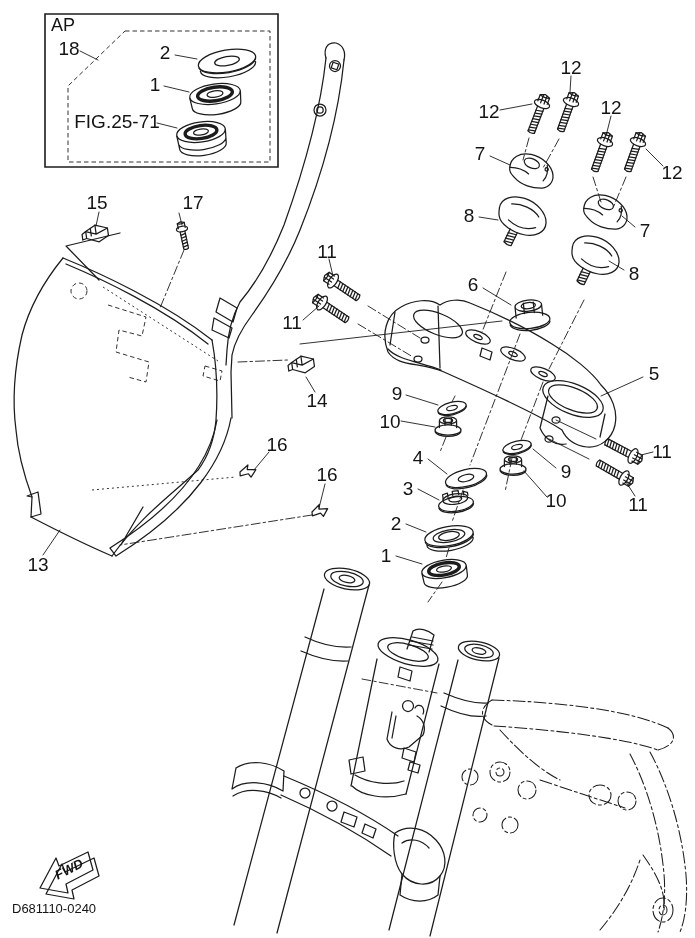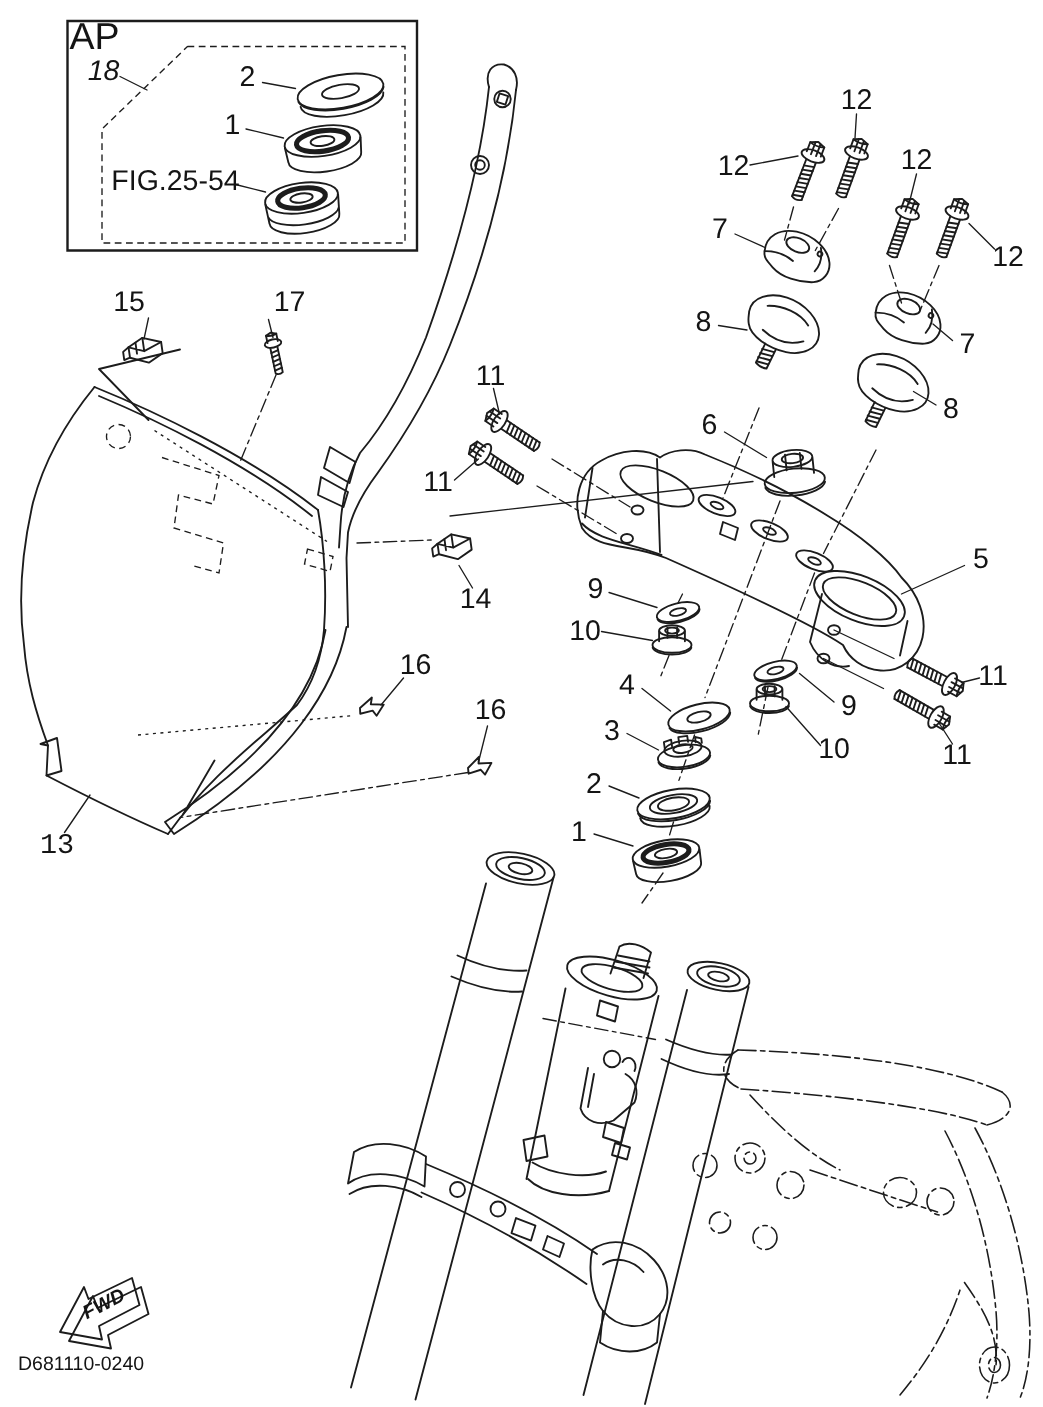--- a/index.html
+++ b/index.html
@@ -10,21 +10,21 @@
   .s    {stroke:#1c1c1c;fill:none;stroke-width:1.25;stroke-linejoin:round;stroke-linecap:round;}
   .thin {stroke:#1c1c1c;fill:none;stroke-width:0.9;stroke-linecap:round;}
   .thick{stroke:#1c1c1c;fill:none;stroke-width:3.4;}
   .dd   {stroke:#1c1c1c;fill:none;stroke-width:0.9;stroke-dasharray:9 3 2.5 3;stroke-linecap:round;}
   .ddf  {stroke:#1c1c1c;fill:none;stroke-width:1.05;stroke-dasharray:12 3 3 3;stroke-linecap:round;}
   .dsh  {stroke:#1c1c1c;fill:none;stroke-width:0.9;stroke-dasharray:4.5 3;}
   .dt   {stroke:#1c1c1c;fill:none;stroke-width:0.9;stroke-dasharray:2 3;}
   .box  {stroke:#1c1c1c;fill:none;stroke-width:1.6;}
   .lbl{position:absolute;transform:translate(-50%,-50%);font-size:19px;color:#141414;
        white-space:nowrap;line-height:1;}
-  .lbl-title{font-size:25px;}
+  .lbl-title{font-size:18px;}
   .fwd-text{position:absolute;left:69px;top:869px;
        transform:translate(-50%,-50%) rotate(-27deg);
        font-size:13px;font-weight:bold;font-style:italic;color:#141414;}
   .code{position:absolute;left:12px;top:901px;font-size:13px;color:#141414;}
 </style>
 </head>
 <body>
 
 <div id="stage">
 
@@ -302,26 +302,26 @@
   <ellipse class="ddf" cx="663" cy="910" rx="4" ry="5"></ellipse>
 </g>
 
 <g>
   <path class="s" d="M44,892 L60,862 L63,870 L92,856 L97,874 L70,888 L72,897 Z" transform="translate(2,2)"></path>
   <path class="s" d="M40,888 L56,858 L59,866 L88,852 L93,870 L66,884 L68,893 Z" fill="#ffffff"></path>
 </g>
 </svg>
 
 <div class="lbl lbl-title" style="left:63px;top:25px;">AP</div>
-<div class="lbl" style="left:69px;top:48px;font-style:italic;">18</div>
+<div class="lbl" style="left:69px;top:48px;">18</div>
 <div class="lbl" style="left:165px;top:52px;">2</div>
 <div class="lbl" style="left:155px;top:84px;">1</div>
-<div class="lbl" style="left:117px;top:121px;">FIG.25-54</div>
-
-<div class="lbl" style="left:86px;top:202px;">15</div>
+<div class="lbl" style="left:117px;top:121px;">FIG.25-71</div>
+
+<div class="lbl" style="left:97px;top:202px;">15</div>
 <div class="lbl" style="left:177px;top:202px;margin-left:16px;">17</div>
 <div class="lbl" style="left:327px;top:251px;">11</div>
 <div class="lbl" style="left:292px;top:322px;">11</div>
 <div class="lbl" style="left:571px;top:67px;">12</div>
 <div class="lbl" style="left:489px;top:111px;">12</div>
 <div class="lbl" style="left:611px;top:107px;">12</div>
 <div class="lbl" style="left:672px;top:172px;">12</div>
 <div class="lbl" style="left:480px;top:153px;">7</div>
 <div class="lbl" style="left:645px;top:230px;">7</div>
 <div class="lbl" style="left:469px;top:215px;">8</div>
@@ -334,18 +334,18 @@
 <div class="lbl" style="left:418px;top:457px;">4</div>
 <div class="lbl" style="left:408px;top:488px;">3</div>
 <div class="lbl" style="left:396px;top:523px;">2</div>
 <div class="lbl" style="left:386px;top:555px;">1</div>
 <div class="lbl" style="left:566px;top:471px;">9</div>
 <div class="lbl" style="left:556px;top:500px;">10</div>
 <div class="lbl" style="left:662px;top:451px;">11</div>
 <div class="lbl" style="left:638px;top:504px;">11</div>
 <div class="lbl" style="left:277px;top:444px;">16</div>
 <div class="lbl" style="left:327px;top:474px;">16</div>
-<div class="lbl" style="left:38px;top:564px;font-family:Liberation Mono, monospace;">13</div>
+<div class="lbl" style="left:38px;top:564px;">13</div>
 
 <div class="fwd-text">FWD</div>
 <div class="code">D681110-0240</div>
 
 </div>
 
 </body></html>

